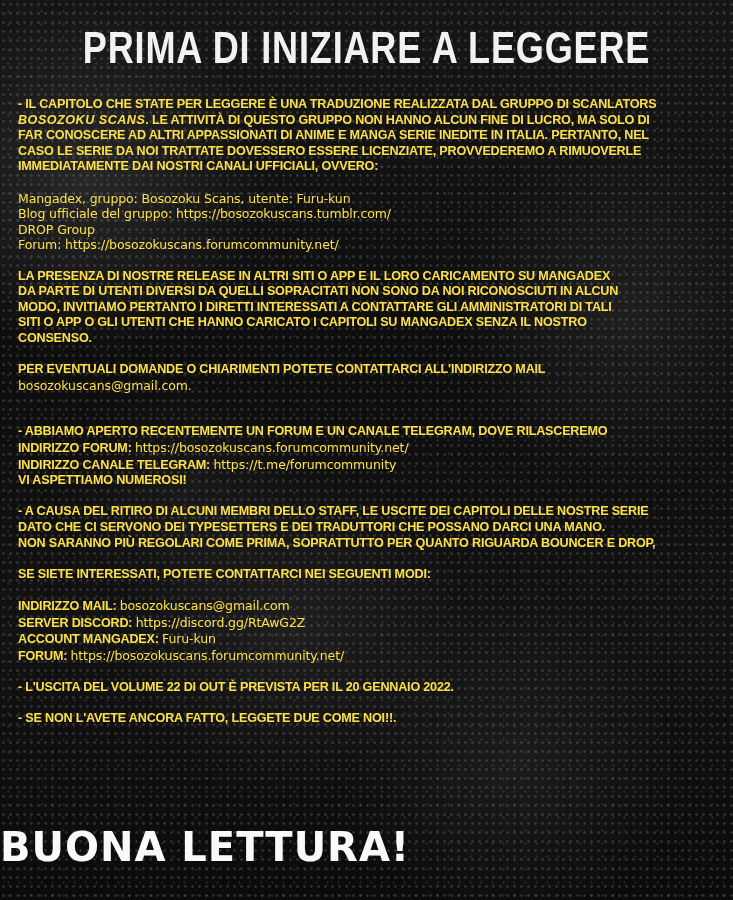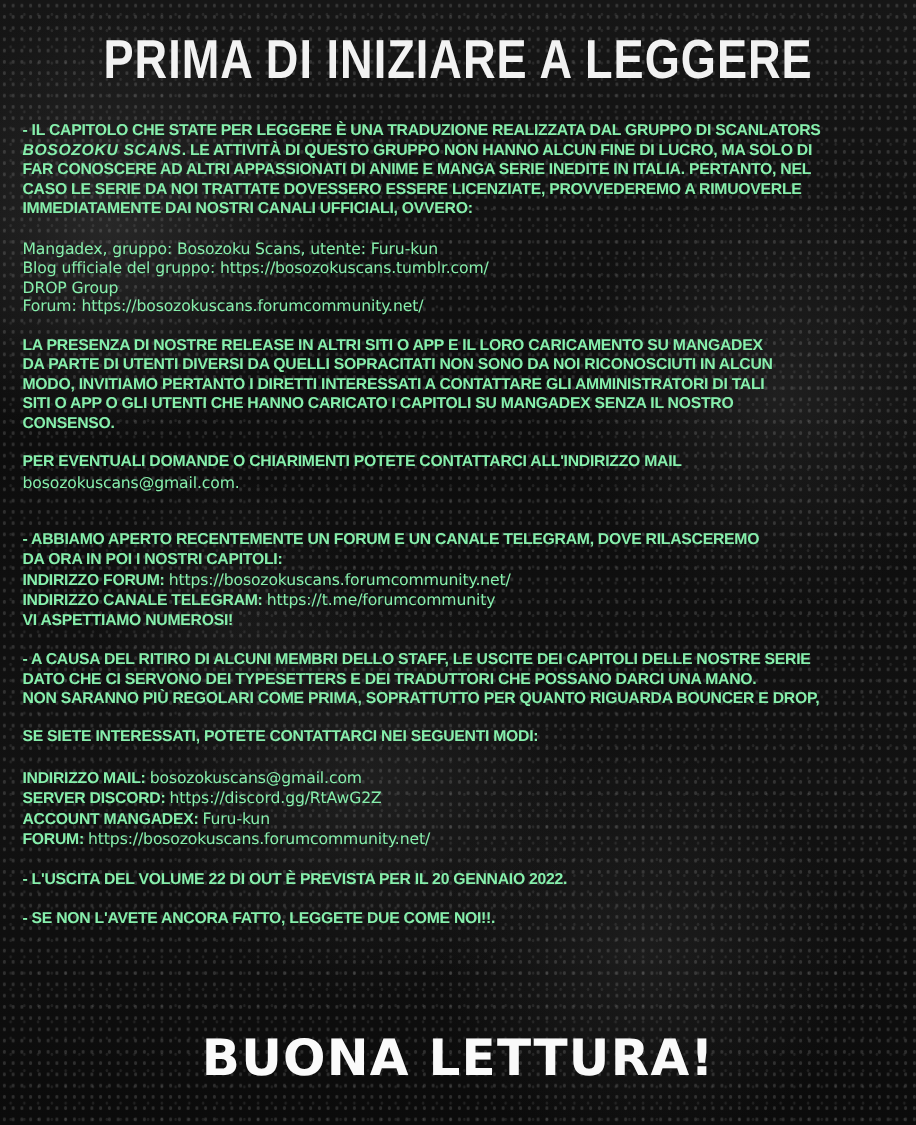--- a/index.html
+++ b/index.html
@@ -35,31 +35,30 @@
     letter-spacing:1px;
     color:#f2f2f2;
     transform:scaleX(0.82);
     transform-origin:center;
     line-height:52px;
   }
   .content {
     position:absolute; left:18px; top:97px; width:705px;
     font-family:"Liberation Sans", sans-serif;
     font-size:13px;
-    color:#86efac;
+    color:#fde047;
     line-height:15.6px;
   }
   .content p { margin:0; }
   .gap { height:15.6px; }
   .caps { text-transform:uppercase; font-weight:700; letter-spacing:-0.2px; font-size:12.6px; }
   .hand { font-family:"DejaVu Sans", sans-serif; font-size:12.5px; letter-spacing:-0.1px; }
   .bold-italic { font-style:italic; font-weight:900; letter-spacing:0.5px; }
   .closing {
     position:absolute; left:0; right:0; top:822px;
-    text-align:center;
     font-family:"DejaVu Sans", sans-serif;
     font-weight:700;
     font-size:40px;
     color:#fafafa;
     letter-spacing:1px;
     line-height:50px;
   }
 </style>
 </head>
 <body>
@@ -94,21 +93,20 @@
   </div>
   <div class="gap"></div>
   <div>
     <p class="caps">PER EVENTUALI DOMANDE O CHIARIMENTI POTETE CONTATTARCI ALL'INDIRIZZO MAIL</p>
     <p class="hand">bosozokuscans@gmail.com.</p>
   </div>
   <div class="gap"></div>
   <div class="gap"></div>
   <div>
     <p class="caps">- ABBIAMO APERTO RECENTEMENTE UN FORUM E UN CANALE TELEGRAM, DOVE RILASCEREMO</p>
-    <p class="caps">DA ORA IN POI I NOSTRI CAPITOLI:</p>
     <p><span class="caps">INDIRIZZO FORUM: </span><span class="hand">https://bosozokuscans.forumcommunity.net/</span></p>
     <p><span class="caps">INDIRIZZO CANALE TELEGRAM: </span><span class="hand">https://t.me/forumcommunity</span></p>
     <p class="caps">VI ASPETTIAMO NUMEROSI!</p>
   </div>
   <div class="gap"></div>
   <div>
     <p class="caps">- A CAUSA DEL RITIRO DI ALCUNI MEMBRI DELLO STAFF, LE USCITE DEI CAPITOLI DELLE NOSTRE SERIE</p>
     <p class="caps">DATO CHE CI SERVONO DEI TYPESETTERS E DEI TRADUTTORI CHE POSSANO DARCI UNA MANO.</p>
     <p class="caps">NON SARANNO PIÙ REGOLARI COME PRIMA, SOPRATTUTTO PER QUANTO RIGUARDA BOUNCER E DROP,</p>
   </div>

